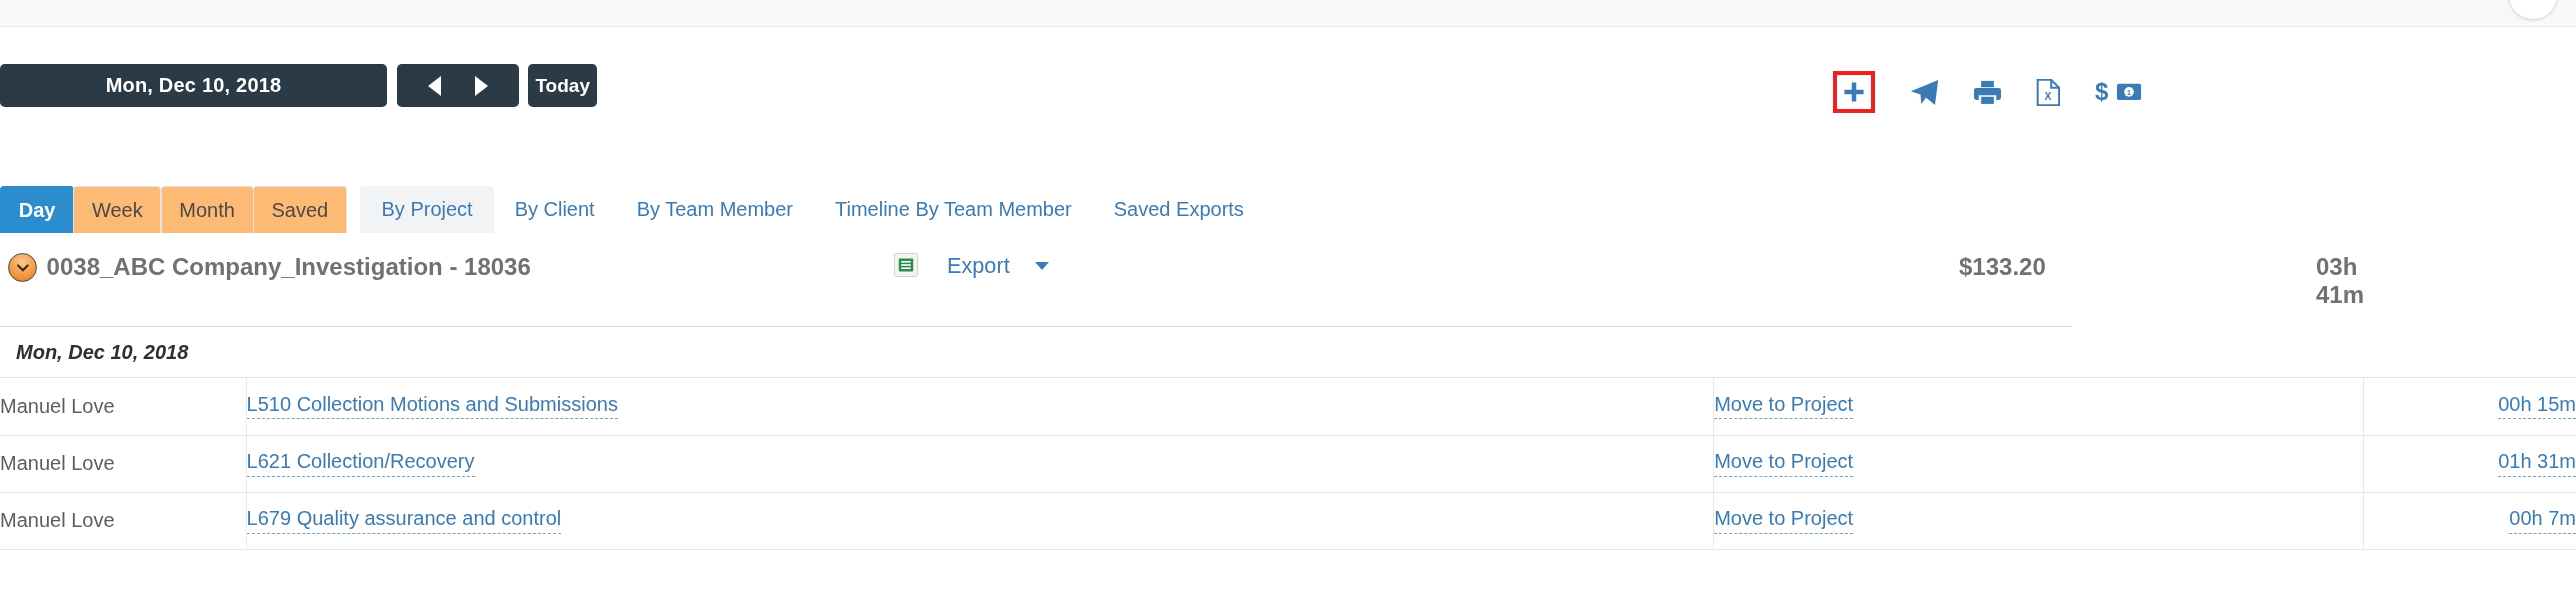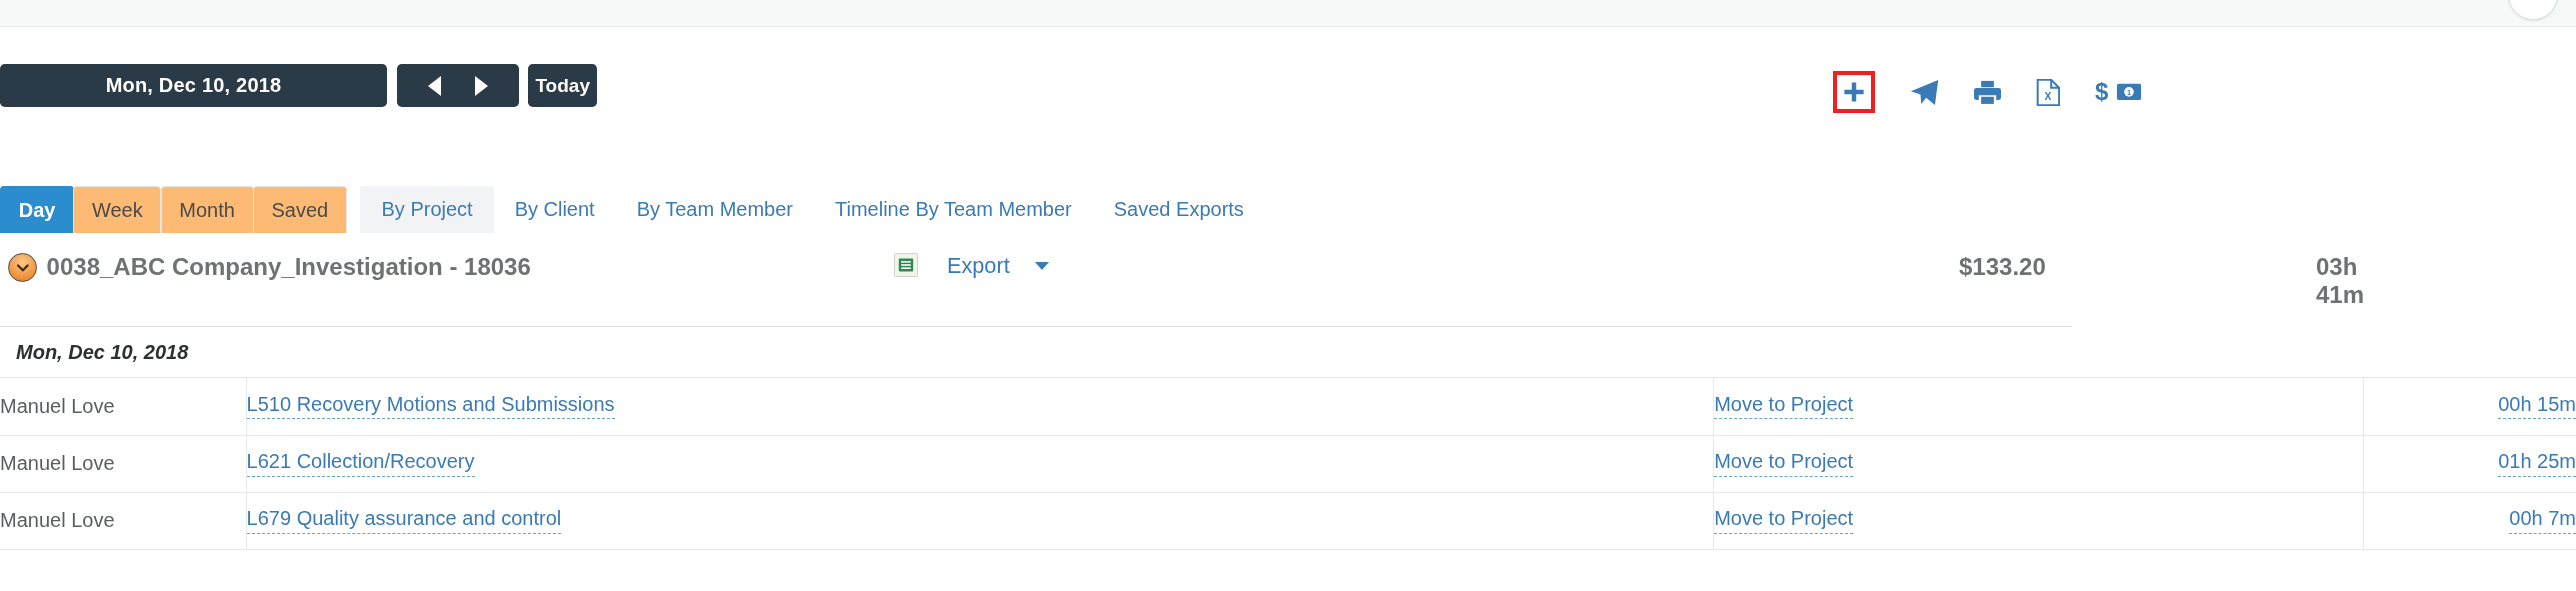--- a/index.html
+++ b/index.html
@@ -343,39 +343,39 @@
 
 <div class="date-sub">
   <span>Mon, Dec 10, 2018</span>
 </div>
 
 <table class="tbl">
   <tbody>
     <tr>
       <td class="c-member">Manuel Love</td>
       <td class="c-task">
-        <span class="dotlink">L510 Recovery Motions and Submissions</span>
+        <span class="dotlink">L510 Collection Motions and Submissions</span>
       </td>
       <td class="c-move">
         <span class="dotlink">Move to Project</span>
       </td>
       <td class="c-dur">
         <span class="dotlink">00h 15m</span>
       </td>
     </tr>
     <tr>
       <td class="c-member">Manuel Love</td>
       <td class="c-task">
         <span class="dotlink">L621 Collection/Recovery</span>
       </td>
       <td class="c-move">
         <span class="dotlink">Move to Project</span>
       </td>
       <td class="c-dur">
-        <span class="dotlink">01h 25m</span>
+        <span class="dotlink">01h 31m</span>
       </td>
     </tr>
     <tr>
       <td class="c-member">Manuel Love</td>
       <td class="c-task">
         <span class="dotlink">L679 Quality assurance and control</span>
       </td>
       <td class="c-move">
         <span class="dotlink">Move to Project</span>
       </td>

